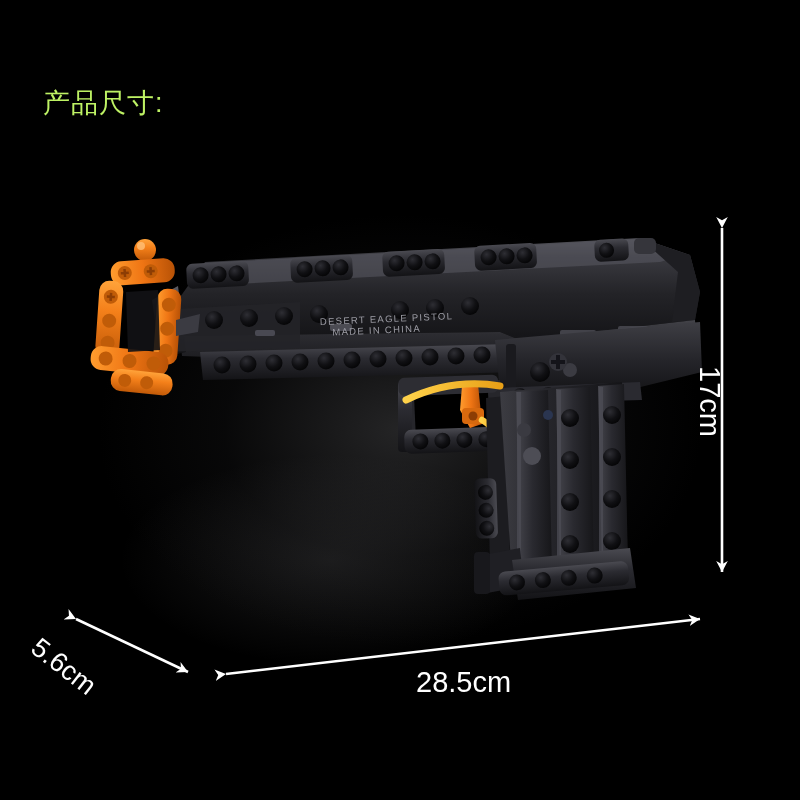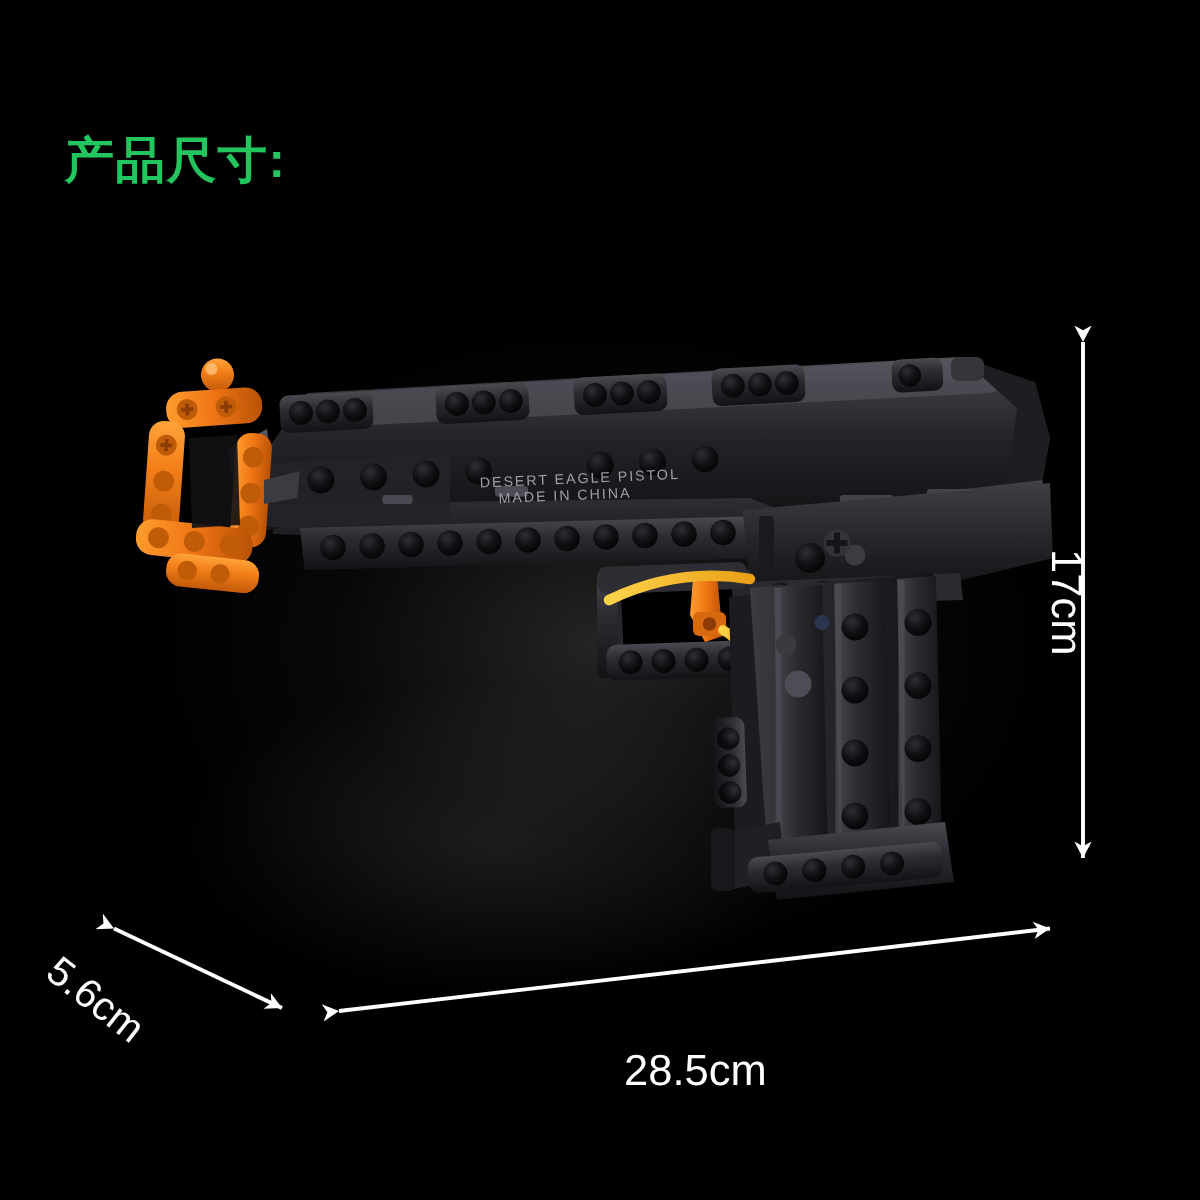--- a/index.html
+++ b/index.html
@@ -22,23 +22,23 @@
     width: 800px; height: 800px;
     background:
       radial-gradient(ellipse 420px 300px at 400px 430px, rgba(120,120,124,0.30) 0%, rgba(60,60,64,0.13) 42%, rgba(0,0,0,0) 72%),
       radial-gradient(ellipse 300px 150px at 330px 560px, rgba(150,150,155,0.16) 0%, rgba(0,0,0,0) 70%);
     pointer-events: none;
   }
   #title {
     position: absolute;
     left: 43px;
     top: 90px;
-    color: #22c55e;
-    font-size: 33px;
-    font-weight: bold;
+    color: #bef264;
+    font-size: 27px;
+    font-weight: normal;
     letter-spacing: 1px;
     line-height: 1;
     white-space: nowrap;
   }
   .dim-label {
     position: absolute;
     color: #ffffff;
     font-size: 29px;
     font-weight: normal;
     letter-spacing: 0px;
@@ -46,21 +46,20 @@
   }
   #label-height {
     left: 726px;
     top: 366px;
     transform: rotate(90deg);
     transform-origin: left top;
   }
   #label-width {
     left: 416px;
     top: 666px;
-    margin-top: 32px;
   }
   #label-depth {
     left: 44px;
     top: 632px;
     transform: rotate(38deg);
     transform-origin: left top;
     font-size: 27px;
   }
   #product-svg, #dims-svg {
     position: absolute;

